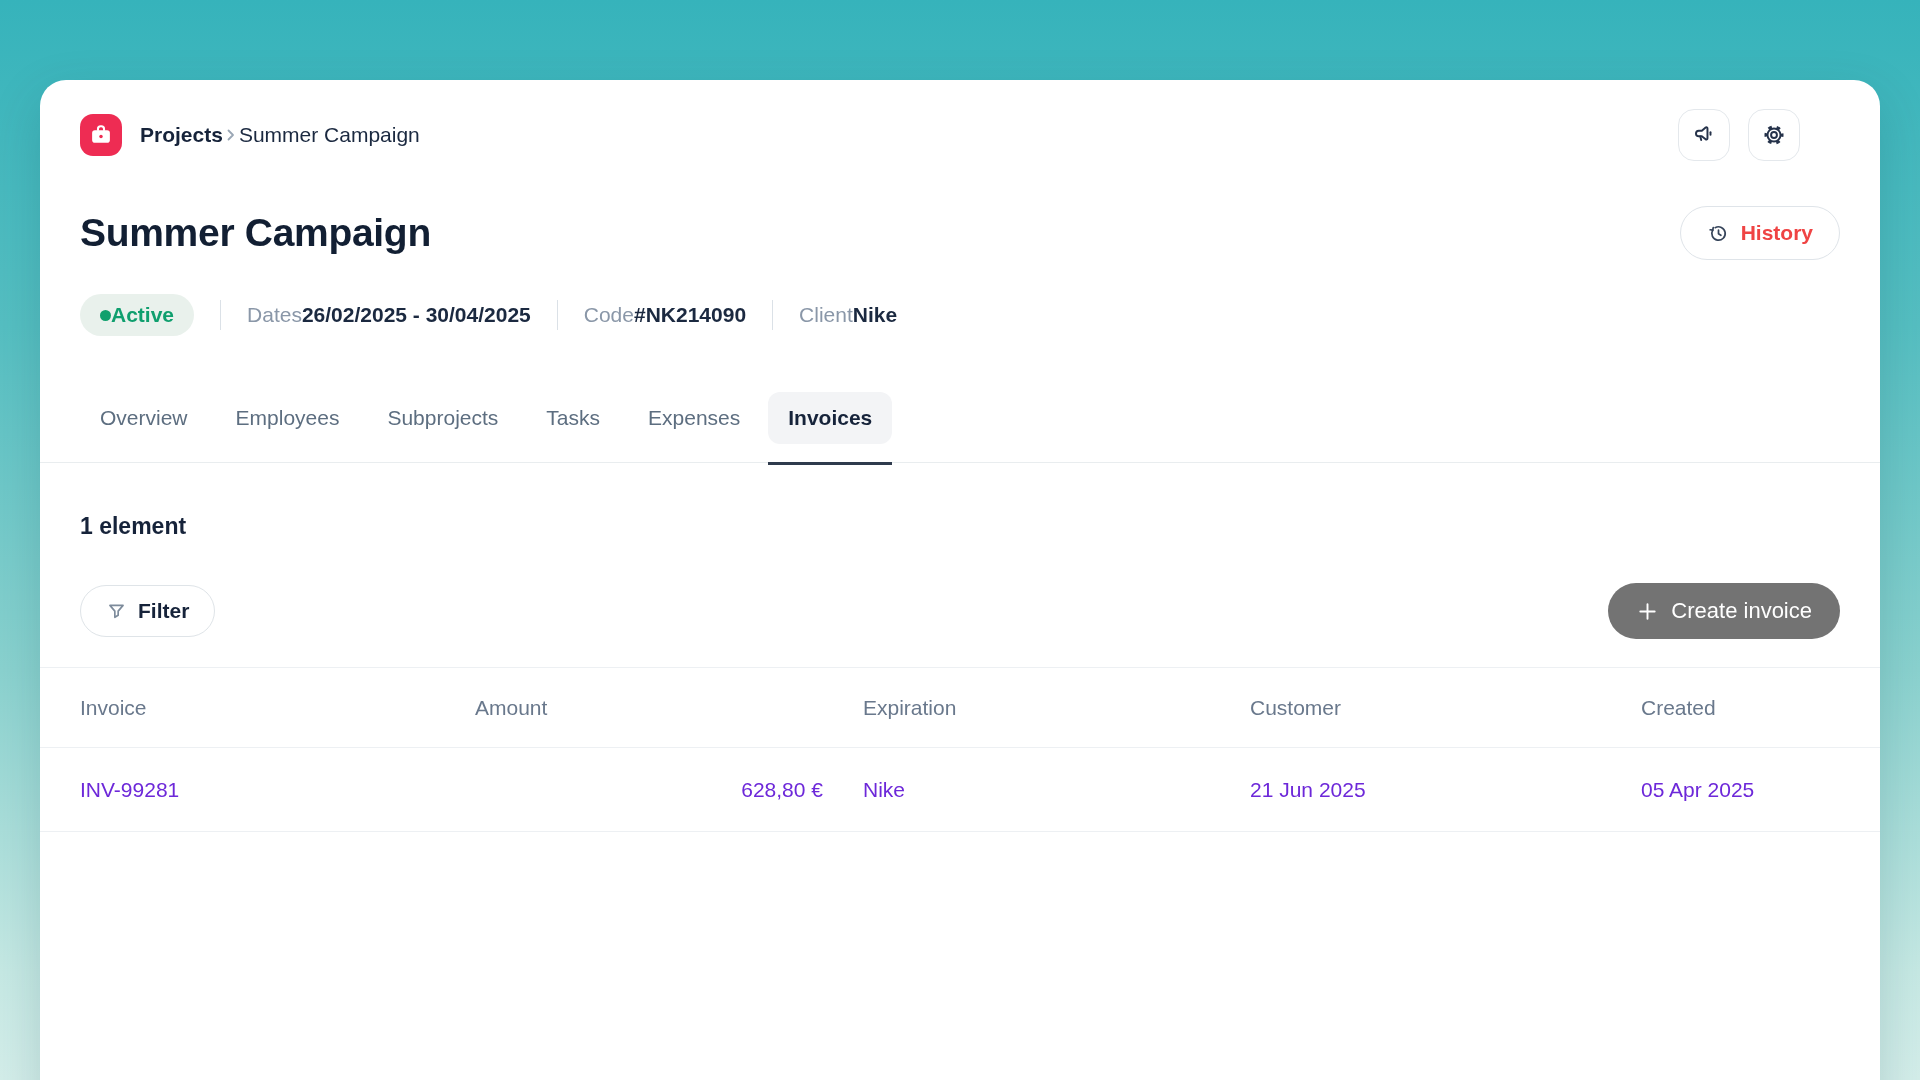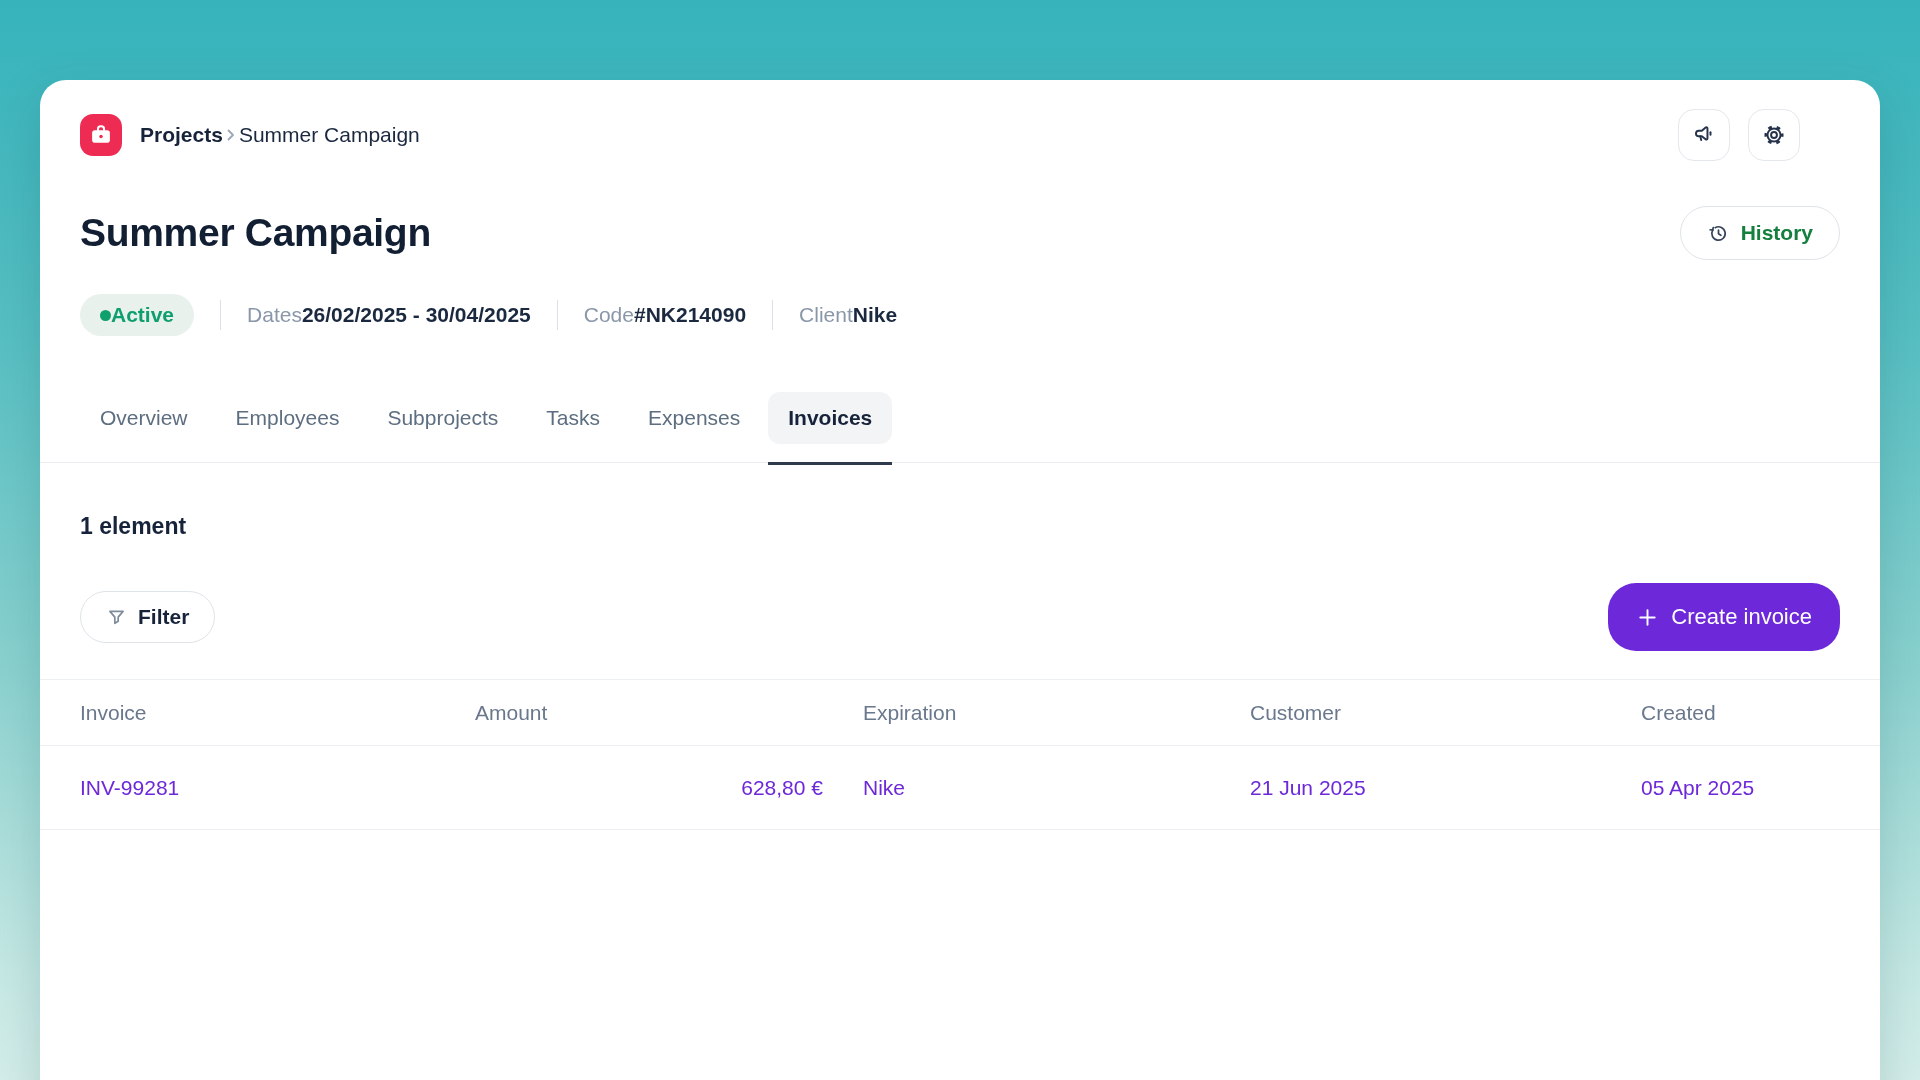--- a/index.html
+++ b/index.html
@@ -30,21 +30,21 @@
     width:52px; height:52px; border-radius:16px; background:#fff;
     border:1px solid #e4e8ec; display:flex; align-items:center; justify-content:center;
     cursor:pointer;
   }
   
   .title-row { display:flex; align-items:center; margin-top:44px; }
   .page-title { font-size:39px; line-height:48px; font-weight:700; color:#121f33; letter-spacing:-.3px; }
   .history-btn {
     margin-left:auto; height:54px; border-radius:27px; border:1px solid #dfe4e9;
     background:#fff; display:flex; align-items:center; gap:11px; padding:0 26px;
-    font-size:21px; font-weight:600; color:#15803d; cursor:pointer;
+    font-size:21px; font-weight:600; color:#ef4444; cursor:pointer;
   }
   
   .meta-row { display:flex; align-items:center; margin-top:34px; height:42px; }
   .badge {
     display:flex; align-items:center; background:#e9f1ec;
     border-radius:21px; padding:0 20px; height:42px;
   }
   .badge-dot { width:11px; height:11px; border-radius:50%; background:#10a06d; }
   .badge-label { font-size:21px; font-weight:600; color:#0f9f6e; }
   .meta-sep { width:1px; height:30px; background:#dbe1e7; margin:0 26px; }
@@ -68,31 +68,31 @@
   }
   
   .count { margin-top:46px; font-size:23px; line-height:34px; font-weight:700; color:#16233a; }
   .toolbar { display:flex; align-items:center; margin-top:40px; }
   .filter-btn {
     height:52px; border-radius:26px; border:1px solid #dfe4e8; background:#fff;
     display:flex; align-items:center; gap:11px; padding:0 25px;
     font-size:21px; font-weight:600; color:#16233a; cursor:pointer;
   }
   .create-btn {
-    margin-left:auto; height:68px; border-radius:28px; border:none; background:#6d28d9;
+    margin-left:auto; height:56px; border-radius:28px; border:none; background:#737373;
     display:flex; align-items:center; gap:12px; padding:0 28px;
     font-size:22px; font-weight:500; color:#ffffff; cursor:pointer;
   }
   
   .table { margin:28px -40px 0 -40px; }
   .trow {
     display:grid; grid-template-columns:395px 388px 387px 391px auto;
     padding:0 40px; align-items:center;
   }
-  .thead { height:67px; border-top:1px solid #edf0f3; border-bottom:1px solid #edf0f3; }
+  .thead { height:81px; border-top:1px solid #edf0f3; border-bottom:1px solid #edf0f3; }
   .thead .tcell { font-size:21px; color:#69788c; font-weight:400; }
   .tdata { height:84px; border-bottom:1px solid #edf0f3; cursor:pointer; }
   .tdata .tcell { font-size:21px; color:#6d28d9; font-weight:400; }
   .tcell.amount { text-align:right; padding-right:40px; }
   svg { display:block; }
 </style>
 </head>
 <body>
 
 <div class="card">

